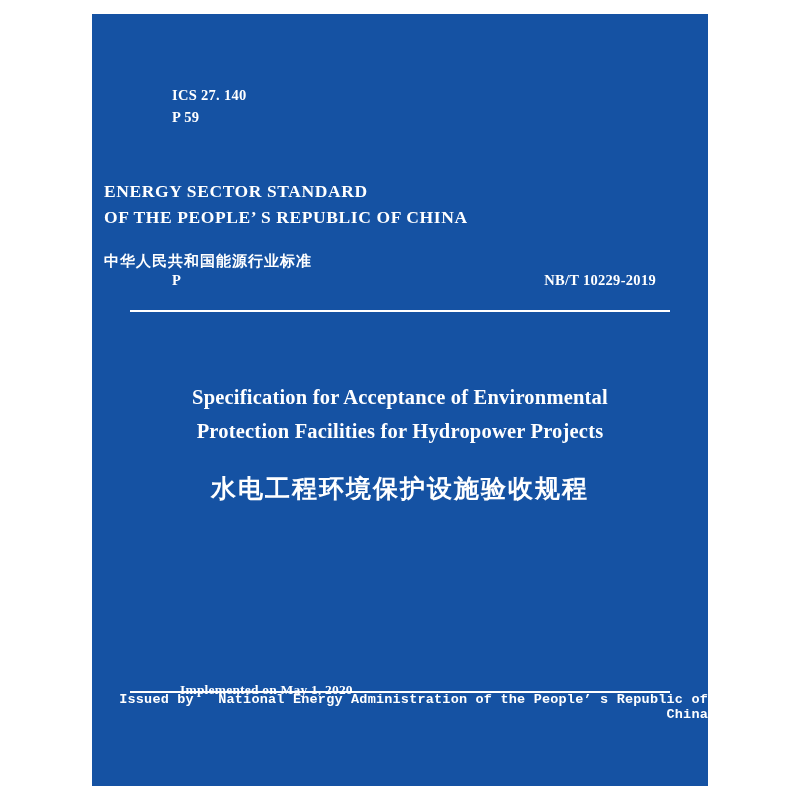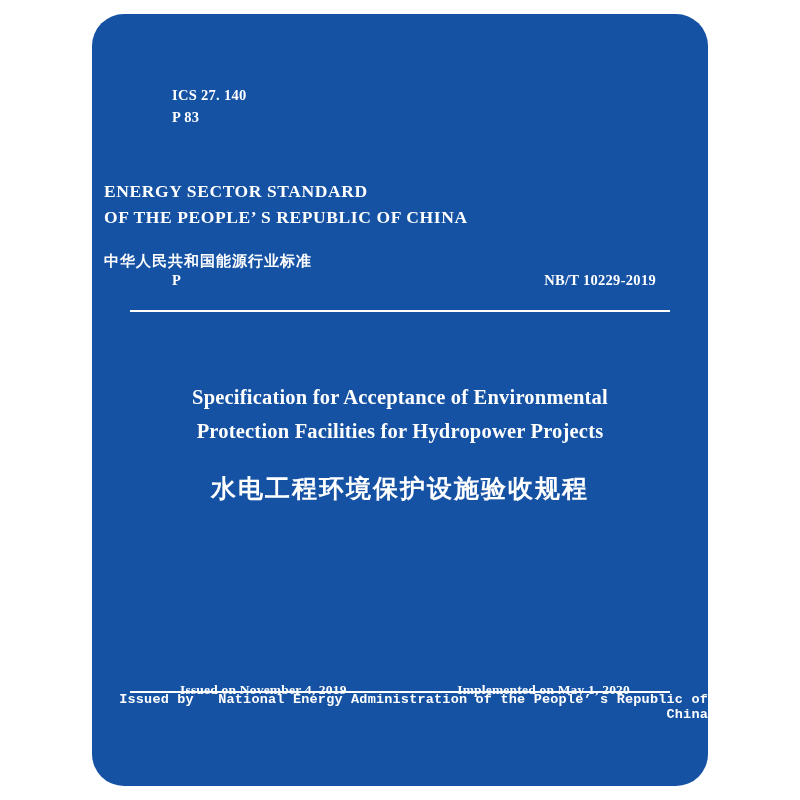--- a/index.html
+++ b/index.html
@@ -20,21 +20,20 @@
   }
   .cover {
     position: absolute;
     left: 92px;
     top: 14px;
     width: 616px;
     height: 772px;
     background: #1552a3;
     color: #ffffff;
     box-sizing: border-box;
-    border-radius: 32px;
   }
   
   .codes {
     position: absolute;
     left: 80px;
     top: 70px;
     font-family: "Liberation Serif", serif;
     font-weight: bold;
     font-size: 14.5px;
     line-height: 22px;
@@ -150,21 +149,21 @@
   .issuer .by { margin-right: 16px; }
 </style>
 </head>
 <body>
 
 <div class="page">
   <div class="cover">
 
     <div class="codes">
       <div>ICS 27. 140</div>
-      <div>P 83</div>
+      <div>P 59</div>
     </div>
 
 
     <div class="org">
       <div class="l1">ENERGY SECTOR STANDARD</div>
       <div class="l2">OF THE PEOPLE’ S REPUBLIC OF CHINA</div>
       <div class="cn">中华人民共和国能源行业标准</div>
     </div>
 
     <div class="stdrow">
@@ -176,21 +175,20 @@
 
     <div class="title">
       <div class="en">Specification for Acceptance of Environmental</div>
       <div class="en">Protection Facilities for Hydropower Projects</div>
       <div class="cn">水电工程环境保护设施验收规程</div>
     </div>
 
     <div class="rule bottom"></div>
 
     <div class="dates">
-      <span>Issued on November 4, 2019</span>
       <span>Implemented on May 1, 2020</span>
     </div>
 
     <div class="issuer">
       <span class="by">Issued by</span>
       <span>National Energy Administration of the People’ s Republic of China</span>
     </div>
 
   </div>
 </div>

